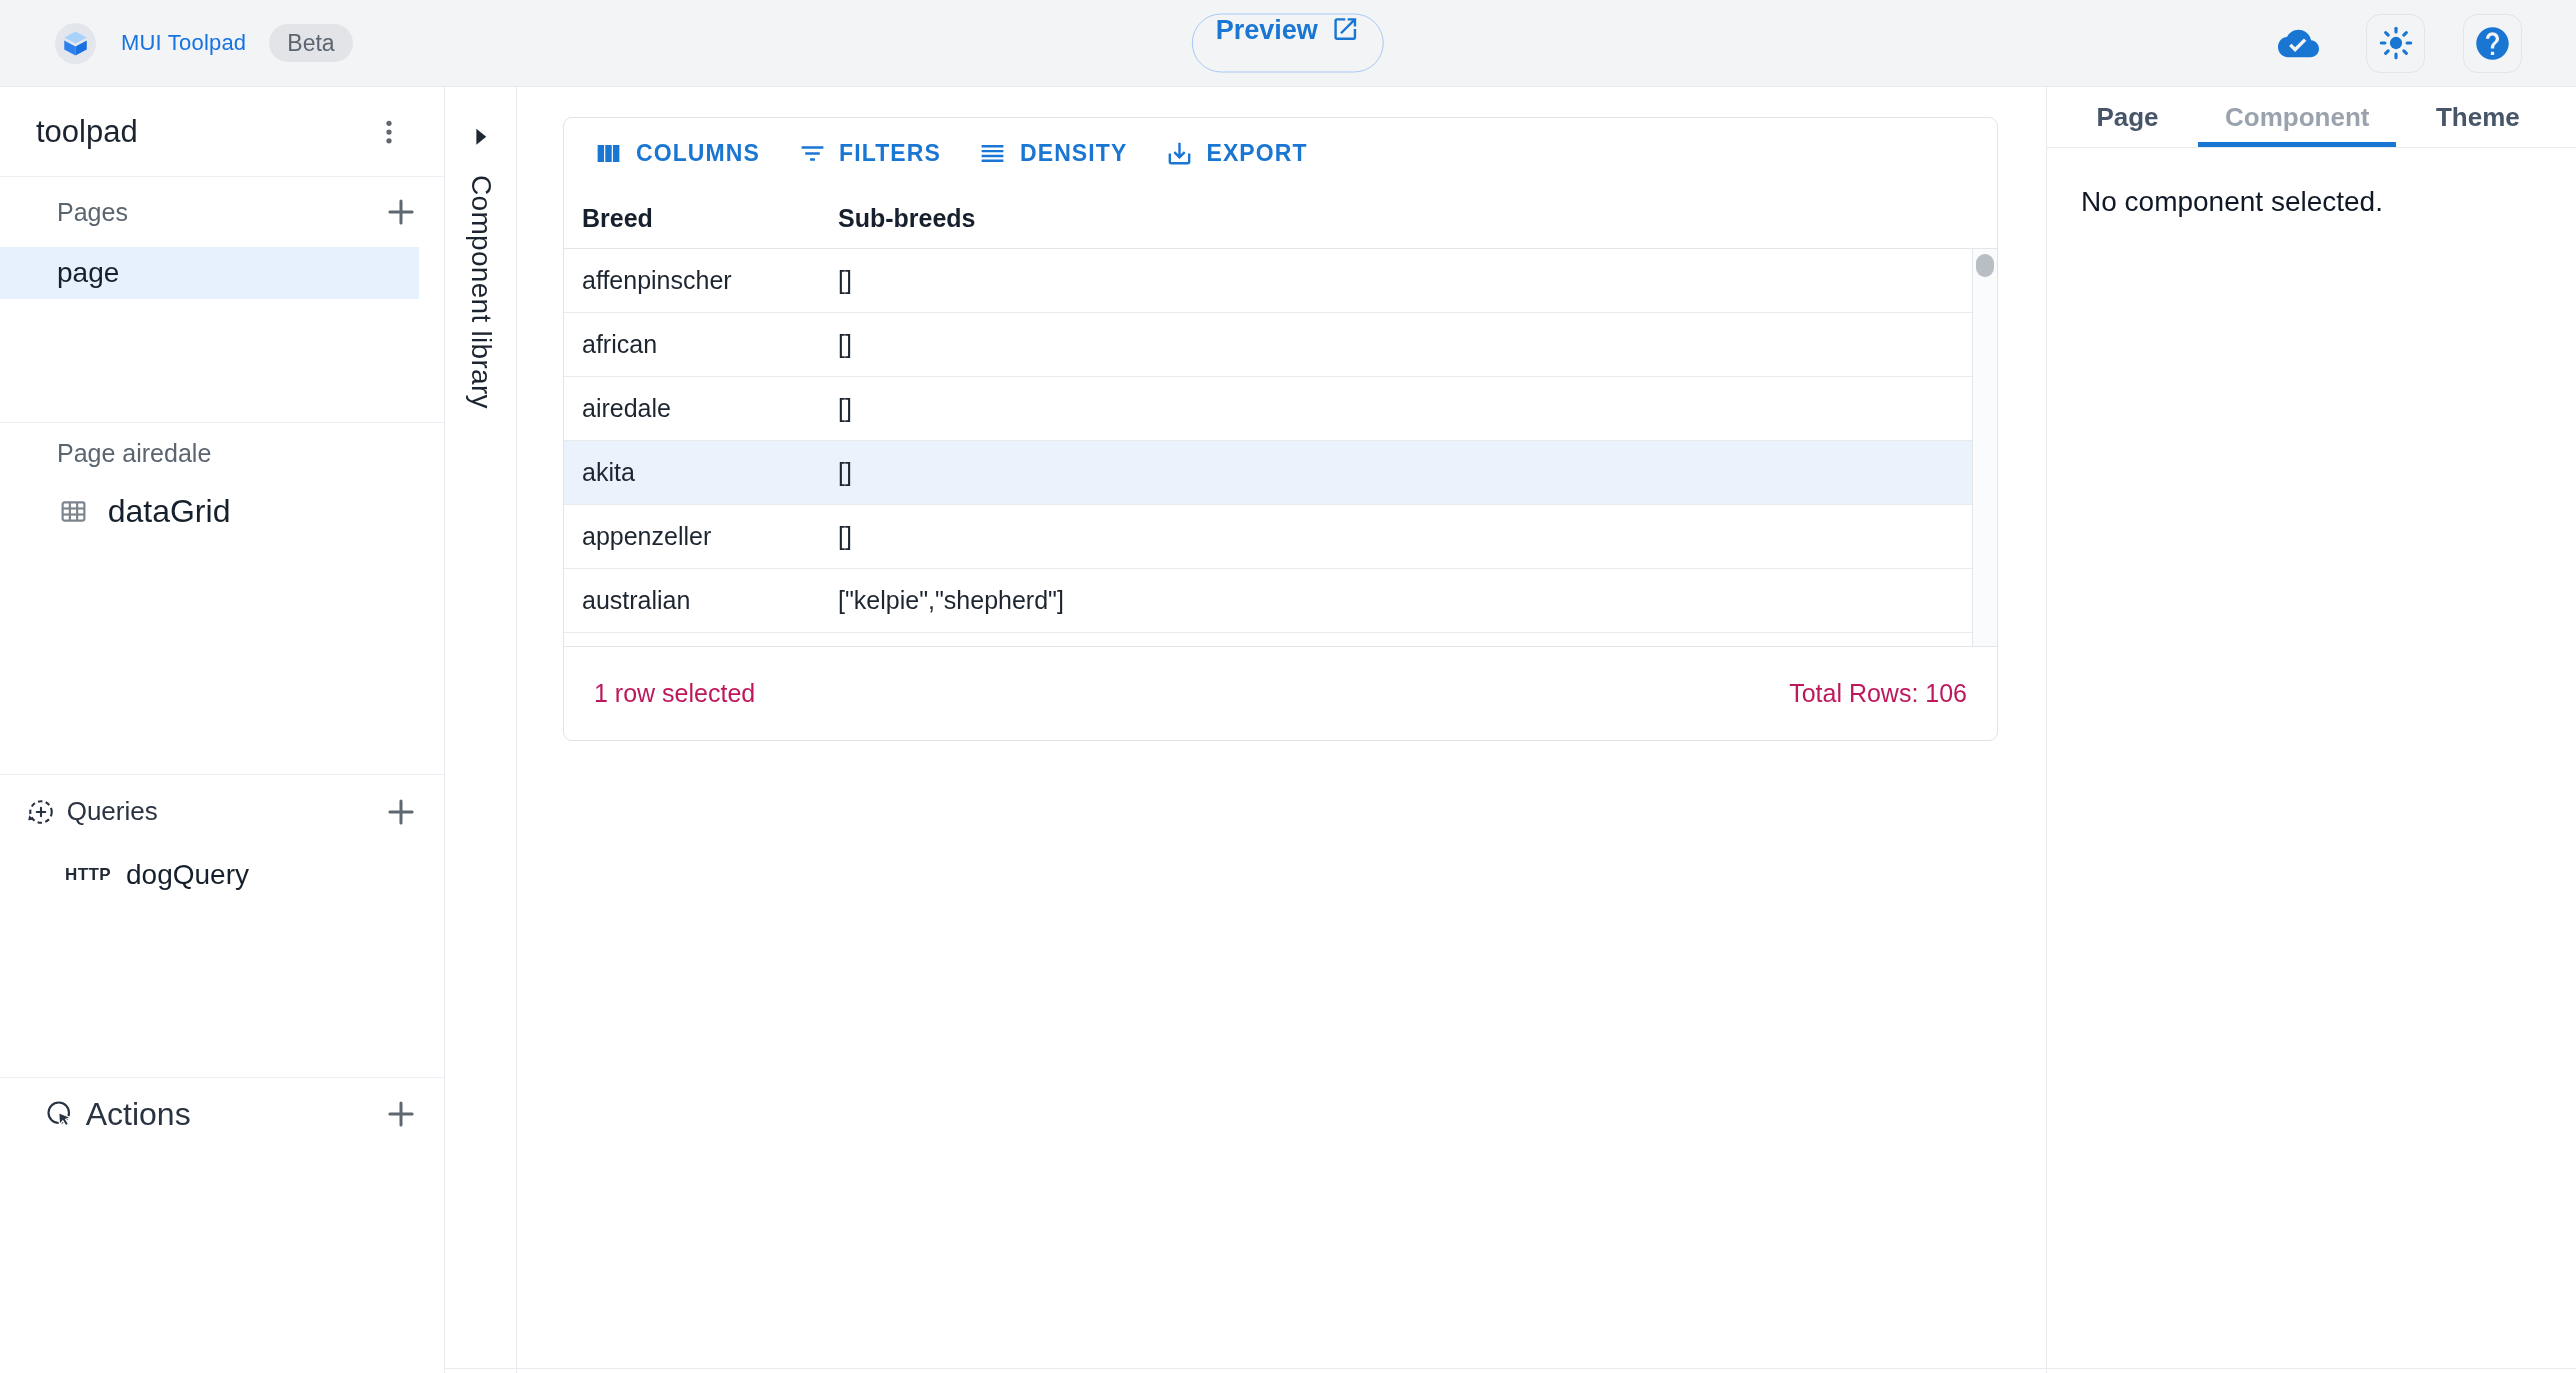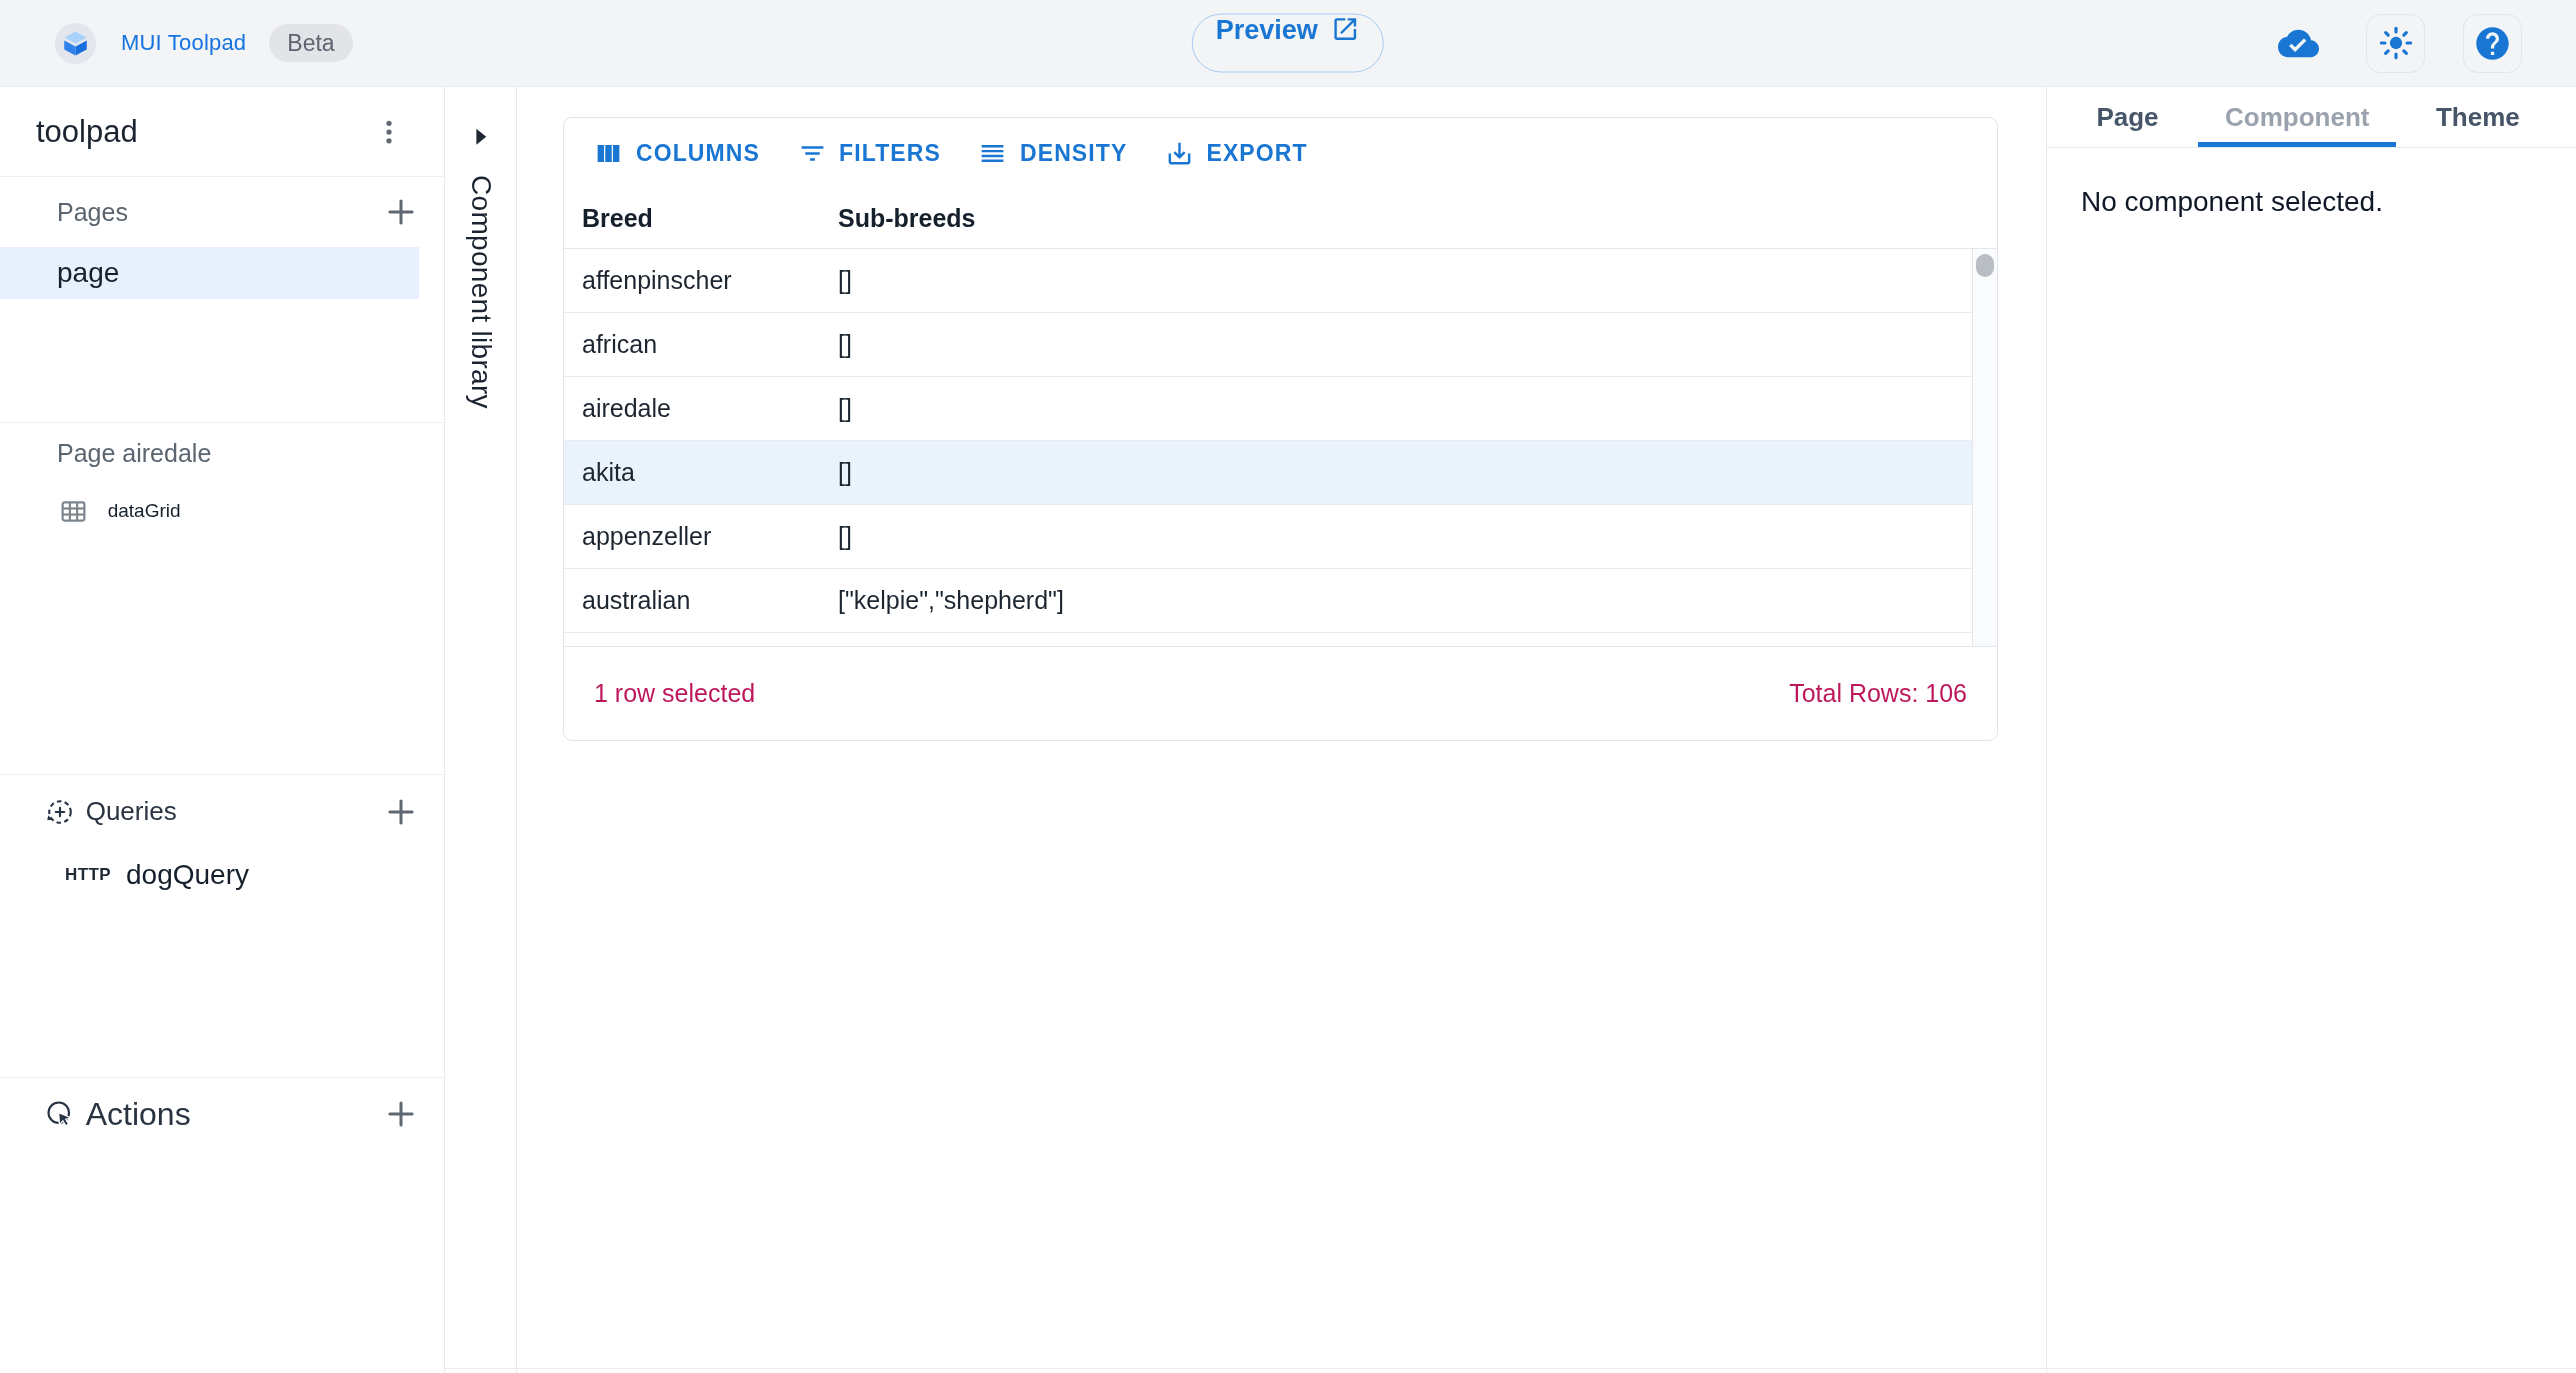--- a/index.html
+++ b/index.html
@@ -55,23 +55,23 @@
   .sec-pages { height: 245px; padding-top: 12.5px; }
   .sec-pages .sb-head { height: 45px; }
   .page-item {
     margin-top: 12.5px; height: 52px; width: 419px; background: #e7f1fd;
     display: flex; align-items: center; padding-left: 57px;
     font-size: 28px; color: #16202c; cursor: pointer;
   }
   .sec-hier { height: 351px; padding-top: 7.2px; }
   .sec-hier .sb-head { height: 47px; }
   .hier-item { margin-top: 7.2px; height: 54px; display: flex; align-items: center; padding-left: 59px; cursor: pointer; }
-  .hier-item-label { margin-left: 19.7px; font-size: 19px; color: #16202c; }
+  .hier-item-label { margin-left: 19.7px; font-size: 32px; color: #16202c; }
   .sec-queries { height: 302px; }
-  .sec-queries .sb-head { height: 73px; padding-left: 45px; }
+  .sec-queries .sb-head { height: 73px; padding-left: 26px; }
   .sec-queries .sb-head-label { margin-left: 10.7px; font-size: 26px; color: #2a3441; }
   .query-item { height: 54px; display: flex; align-items: center; padding-left: 65px; cursor: pointer; }
   .http-badge { font-size: 17px; font-weight: 700; letter-spacing: 0.4px; color: #202a36; }
   .query-item-label { margin-left: 15px; font-size: 28px; color: #16202c; }
   .sec-actions .sb-head { height: 72px; padding-left: 45px; }
   .sec-actions .sb-head-label { margin-left: 10.7px; font-size: 32px; color: #2a3441; }
 
   
   .lib-strip {
     width: 72px; border-right: 0.9px solid #e7eaee; background: #fff;

